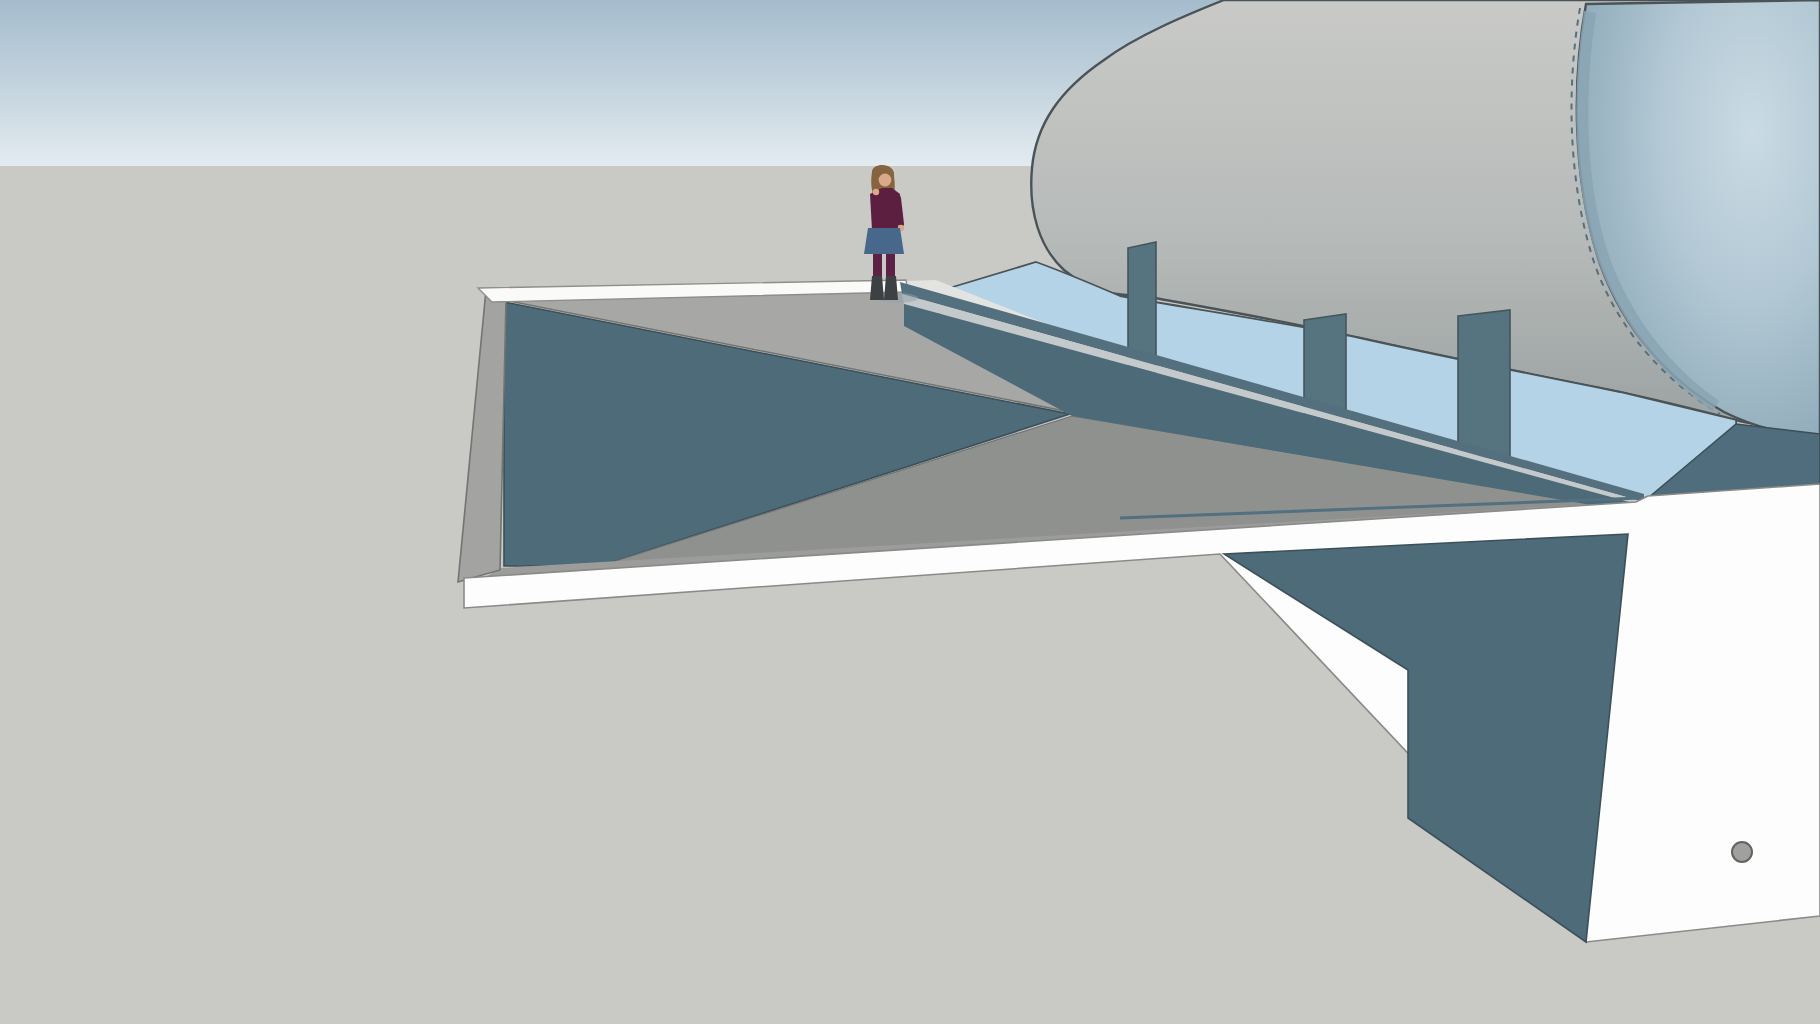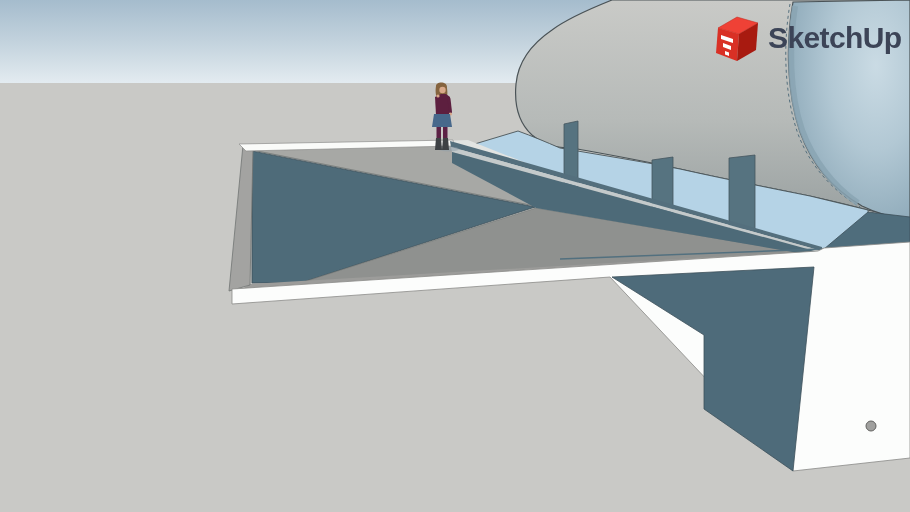--- a/index.html
+++ b/index.html
@@ -88,25 +88,14 @@
       <line x1="449" y1="99" x2="450.5" y2="112" stroke="#5d1f3f" stroke-width="3" stroke-linecap="round"></line>
       <circle cx="450.5" cy="114" r="1.6" fill="#d9a98a"></circle>
       <path d="M 434,114 L 450,114 L 452,127 L 432,127 Z" fill="#47688b"></path>
       <rect x="436.5" y="127" width="4.5" height="12" fill="#5c2145"></rect>
       <rect x="443" y="127" width="4.5" height="12" fill="#5c2145"></rect>
       <path d="M 436,138 L 441,138 L 442,150 L 435,150 Z" fill="#3e4144"></path>
       <path d="M 443,138 L 448,138 L 449,150 L 442,150 Z" fill="#3e4144"></path>
     </g>
   </svg>
 
-  <div class="logo">
-    <svg width="47" height="50" viewBox="0 0 47 50">
-      <polygon points="4,15 23,4 44,10 25,21" fill="#ef4136" stroke="#c22418" stroke-width="0.5"></polygon>
-      <polygon points="4,15 25,21 23,48 2,40" fill="#d93025"></polygon>
-      <polygon points="25,21 44,10 42,37 23,48" fill="#a81a10"></polygon>
-      <path d="M 7,22 L 19,26 L 19,30 L 7,26 Z" fill="#ffffff"></path>
-      <path d="M 9,30 L 17,33 L 17,37 L 9,34 Z" fill="#ffffff"></path>
-      <path d="M 11,38 L 15,39.5 L 15,43 L 11,41.5 Z" fill="#ffffff"></path>
-    </svg>
-    <span class="logo-text">SketchUp</span>
-  </div>
 
 </div>
 
 </body></html>

